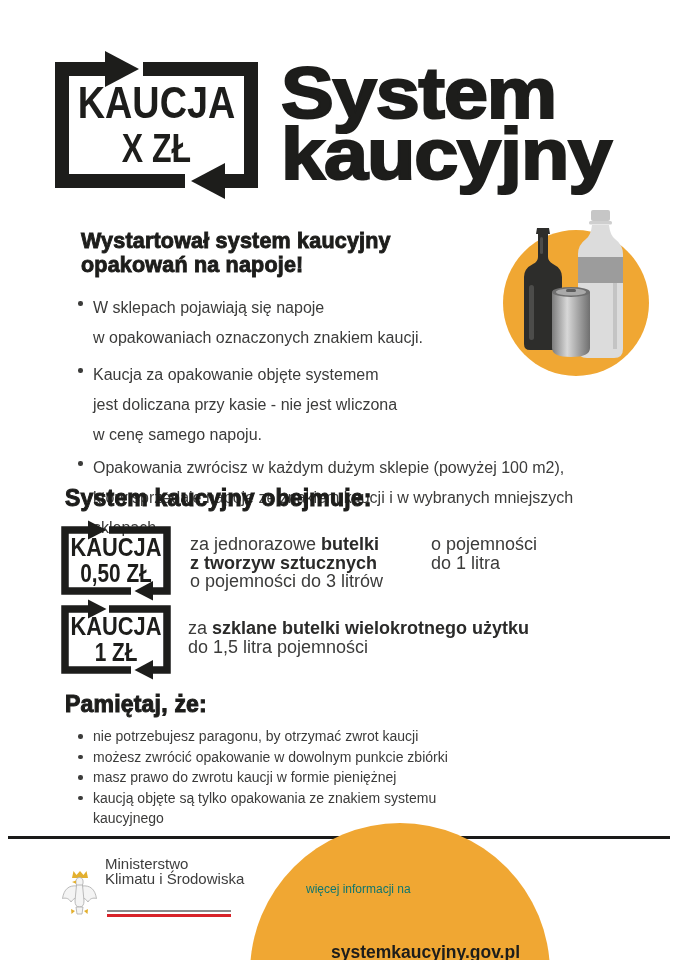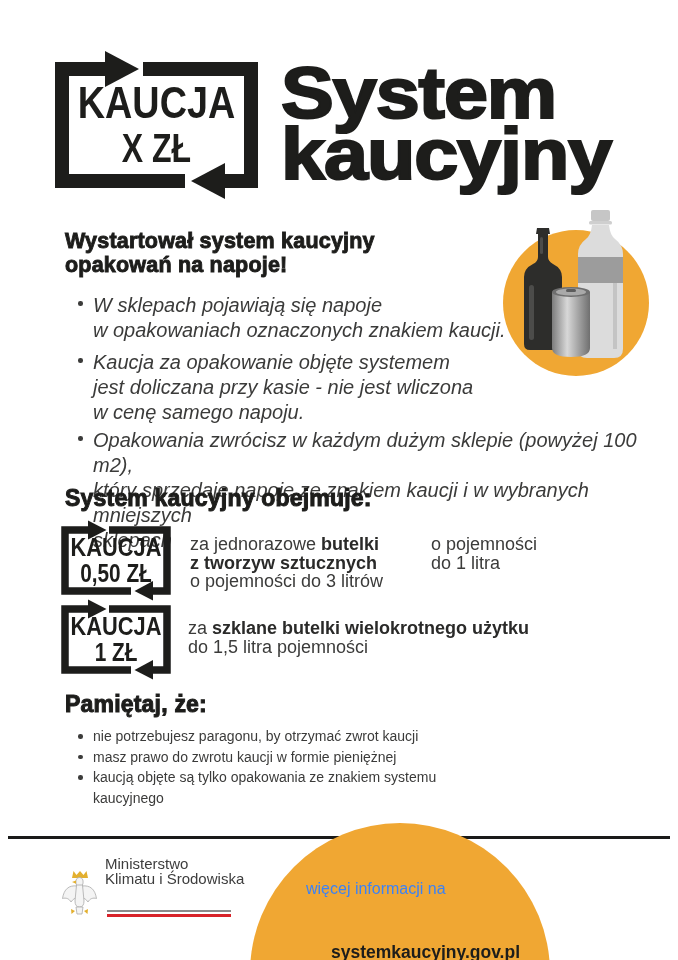--- a/index.html
+++ b/index.html
@@ -8,43 +8,43 @@
   #poster{position:absolute;inset:0;width:678px;height:916px;background:#fff;}
 
   .abs{position:absolute;}
 
   
   .main-title{left:281px;top:63px;font-size:72px;line-height:61px;font-weight:bold;
     letter-spacing:-1px;color:#1d1d1b;-webkit-text-stroke:2.2px #1d1d1b;
     transform:scaleX(1.1);transform-origin:0 0;white-space:pre;}
 
   
-  .h-intro{left:65px;top:229px;font-size:21.5px;line-height:24px;font-weight:bold;
+  .h-intro{left:81px;top:229px;font-size:21.5px;line-height:24px;font-weight:bold;
     -webkit-text-stroke:0.9px #1d1d1b;white-space:pre-line;letter-spacing:0.2px;}
   .h-section{font-size:23px;line-height:26px;font-weight:bold;
     -webkit-text-stroke:1px #1d1d1b;letter-spacing:0.2px;}
 
   
   ul.blist{list-style:none;margin:0;padding:0;color:#3b3b3a;}
   ul.blist li{position:relative;white-space:pre-line;}
   ul.blist li::before{content:"";position:absolute;left:-15px;top:8px;width:4.5px;height:4.5px;
     border-radius:50%;background:#3b3b3a;}
-  .intro-bullets{left:93px;top:293px;width:560px;font-size:20px;line-height:25px;font-style:italic;}
+  .intro-bullets{left:93px;top:293px;width:560px;font-size:16px;line-height:30px;}
   .intro-bullets li{margin-bottom:7px;}
   .intro-bullets li:nth-child(2){margin-bottom:3px;}
   .remember-bullets{left:93px;top:726px;width:570px;font-size:14px;line-height:20.5px;}
 
   
   .row-text{font-size:18px;line-height:18.5px;color:#3b3b3a;}
   .row-text b{color:#2a2a29;}
 
   
   .footer-divider{left:8px;top:836px;width:662px;height:3px;background:#1a1a19;}
   .footer-circle{left:250px;top:823px;width:300px;height:300px;border-radius:50%;}
-  .info-line1{left:306px;top:880px;font-size:16px;line-height:18px;color:#3b82f6;}
+  .info-line1{left:306px;top:880px;font-size:12px;line-height:18px;color:#0f766e;}
   .info-line2{left:331px;top:894px;font-size:17.5px;line-height:20px;font-weight:bold;color:#1d1d1b;margin-top:48px;}
   .ministry-text{left:105px;top:856px;font-size:15px;line-height:15.3px;color:#3d3d3d;white-space:pre;}
   .ministry-line-gray{left:107px;top:910px;width:124px;height:1.5px;background:#8a8a8a;}
   .ministry-line-red{left:107px;top:914px;width:124px;height:3px;}
 
   svg text{font-family:"Liberation Sans",sans-serif;font-weight:bold;}
 </style>
 </head>
 <body>
 
@@ -148,20 +148,21 @@
 
   <div class="abs row-text" style="left:188px;top:619px">
     <div><span>za </span><b>szklane butelki wielokrotnego użytku</b></div>
     <div><span>do 1,5 litra pojemności</span></div>
   </div>
 
   <div class="abs h-section" style="left:65px;top:691px">Pamiętaj, że:</div>
 
   <ul class="abs blist remember-bullets">
     <li>nie potrzebujesz paragonu, by otrzymać zwrot kaucji</li>
+    <li>możesz zwrócić opakowanie w dowolnym punkcie zbiórki</li>
     <li>masz prawo do zwrotu kaucji w formie pieniężnej</li>
     <li>kaucją objęte są tylko opakowania ze znakiem systemu
 kaucyjnego</li>
   </ul>
 
   <div class="abs footer-divider"></div>
 
   <div class="abs footer-circle" style="background:#F0A733"></div>
   <div class="abs info-line1">więcej informacji na</div>
   <div class="abs info-line2">systemkaucyjny.gov.pl</div>

